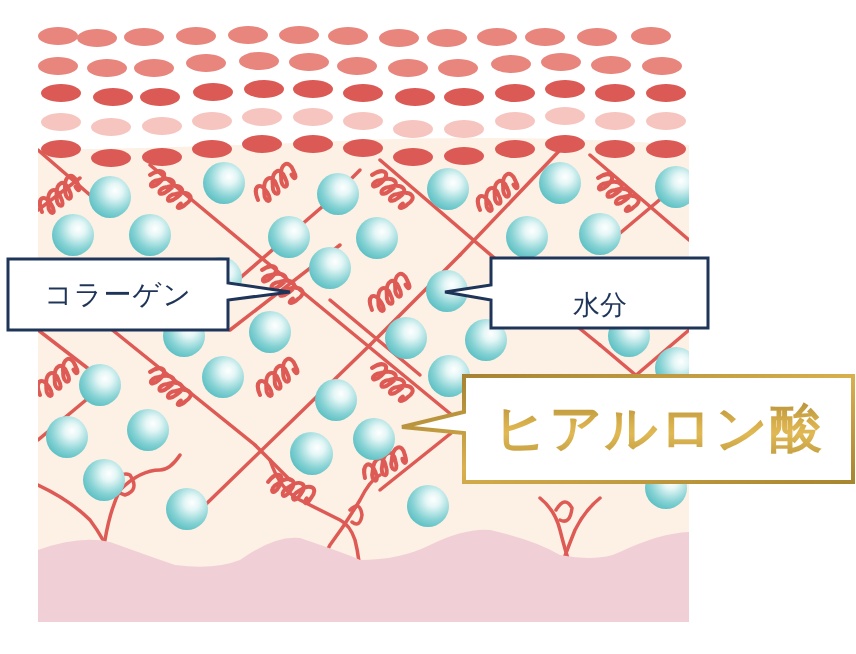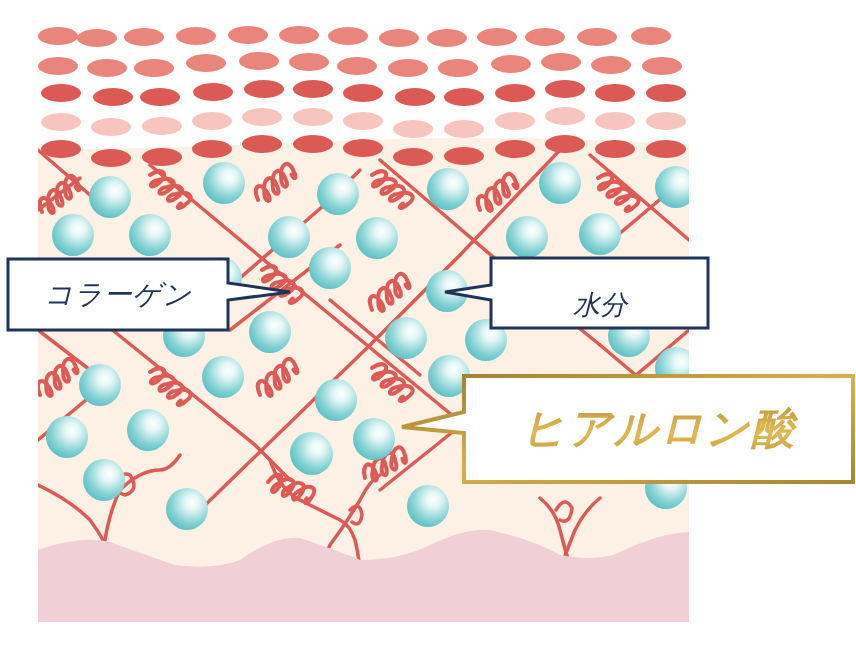--- a/index.html
+++ b/index.html
@@ -21,39 +21,38 @@
       width: 856px;
       height: 654px;
     }
     .callout-text {
       position: absolute;
       display: flex;
       align-items: center;
       justify-content: center;
       white-space: nowrap;
       pointer-events: none;
-      font-style: italic;
     }
     #label-collagen {
       left: 10px; top: 262px; width: 216px; height: 66px;
       font-size: 28px;
       color: #1E3458;
       letter-spacing: 1px;
     }
     #label-water {
       left: 494px; top: 261px; width: 212px; height: 64px;
       font-size: 27px;
       color: #1E3458;
       margin-top: 12px;
     }
     #label-hyaluronic {
       left: 468px; top: 380px; width: 382px; height: 98px;
       font-family: "DejaVu Serif", "Liberation Serif", serif;
       font-weight: bold;
-      font-size: 43px;
+      font-size: 52px;
       letter-spacing: 2px;
       color: #C8A040;
       background: linear-gradient(180deg, #9C7A2C 0%, #D9B04C 45%, #E0B955 55%, #A8852F 100%);
       -webkit-background-clip: text;
       background-clip: text;
       text-align: right;
       -webkit-text-fill-color: transparent;
     }
   </style>
 </head>

